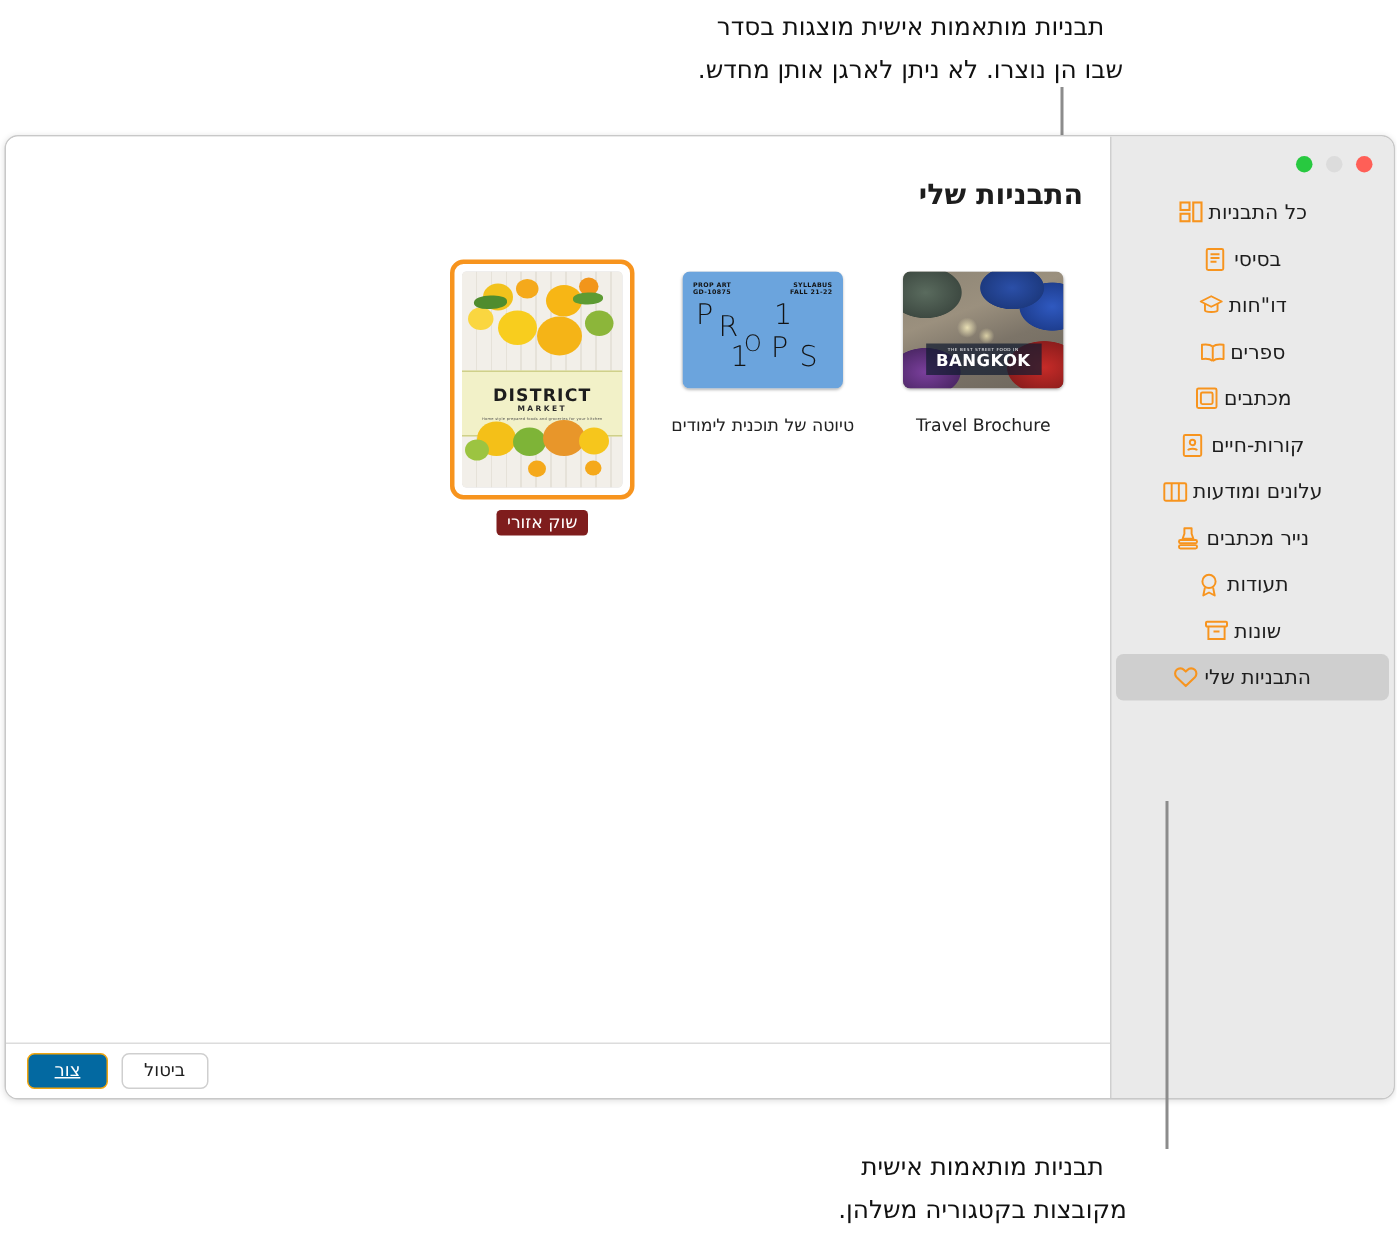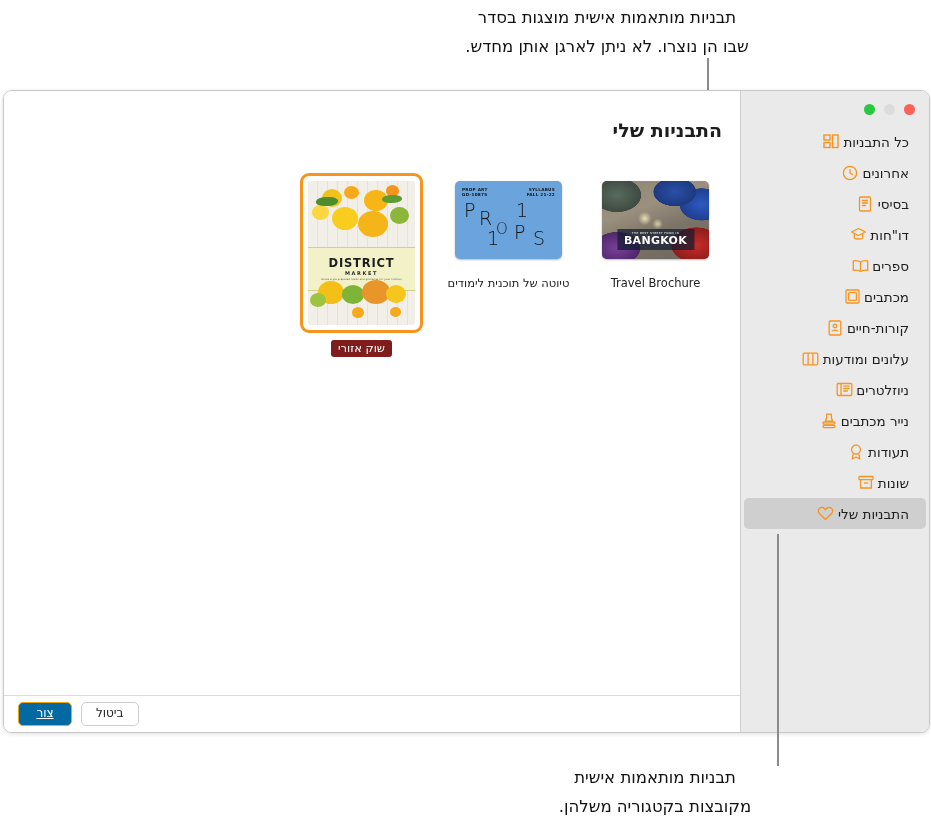--- a/index.html
+++ b/index.html
@@ -63,21 +63,21 @@
   .light.green{ background:#28c940; }
   .light.gray{  background:#dcdcdc; }
   .light.red{   background:#ff5f57; }
 
   #sidebar-list{ margin-top:3px; }
   .side-item{
     height:31px;
     display:flex;
     flex-direction:row-reverse;
     align-items:center;
-    justify-content:flex-end;
+    justify-content:center;
     padding:0 8px 0 0;
     margin:0 3px;
     border-radius:5px;
     direction:rtl;
     gap:0;
   }
   .side-item.selected{ background:#cfcfcf; }
   .side-ic{
     width:24px;height:20px;
     flex:0 0 24px;
@@ -289,31 +289,20 @@
               <g fill="none" stroke="#f7941e" stroke-width="1.4">
           <rect x="1" y="1" width="6" height="5"></rect>
                 <rect x="1" y="8.5" width="6" height="5"></rect>
           <rect x="9.5" y="1" width="5.5" height="12.5"></rect>
               </g>
             </svg>
         </span>
         <span class="side-label">כל התבניות</span>
       </div>
 
-      <div class="side-item">
-        <span class="side-ic">
-          <svg width="16" height="16" viewBox="0 0 16 16">
-              <g fill="none" stroke="#f7941e" stroke-width="1.3">
-          <circle cx="8" cy="8" r="6.6"></circle>
-                <path d="M8 4.2V8l2.9 1.8"></path>
-              </g>
-            </svg>
-        </span>
-        <span class="side-label">אחרונים</span>
-      </div>
 
       <div class="side-item">
         <span class="side-ic">
           <svg width="15" height="16" viewBox="0 0 15 16">
               <g fill="none" stroke="#f7941e" stroke-width="1.3">
           <rect x="1.5" y="1" width="11" height="14" rx="1"></rect>
                 <path d="M4 4.5h6M4 7h6M4 9.5h4"></path>
               </g>
             </svg>
         </span>
@@ -375,32 +364,20 @@
           <svg width="17" height="14" viewBox="0 0 17 14">
               <g fill="none" stroke="#f7941e" stroke-width="1.3">
           <rect x="1.2" y="1.2" width="14.6" height="11.6" rx="1"></rect>
                 <path d="M6.1 1.2v11.6M10.9 1.2v11.6"></path>
               </g>
             </svg>
         </span>
         <span class="side-label">עלונים ומודעות</span>
       </div>
 
-      <div class="side-item">
-        <span class="side-ic">
-          <svg width="17" height="15" viewBox="0 0 17 15">
-              <g fill="none" stroke="#f7941e" stroke-width="1.3">
-          <rect x="1.2" y="1.5" width="14.6" height="12" rx="1"></rect>
-                <path d="M5 1.5v12"></path>
-          <path d="M7.2 4.2h6.4M7.2 6.6h6.4M7.2 9h4.6"></path>
-              </g>
-            </svg>
-        </span>
-        <span class="side-label">ניוזלטרים</span>
-      </div>
 
       <div class="side-item">
         <span class="side-ic">
           <svg width="16" height="16" viewBox="0 0 16 16">
               <g fill="none" stroke="#f7941e" stroke-width="1.3" stroke-linejoin="round">
           <path d="M5.6 1.2h4.8v3.6l1.2 3.4H4.4l1.2-3.4z"></path>
                 <rect x="2" y="9" width="12" height="2.2" rx="1"></rect>
           <rect x="2" y="12.4" width="12" height="2.2" rx="1"></rect>
               </g>
             </svg>

